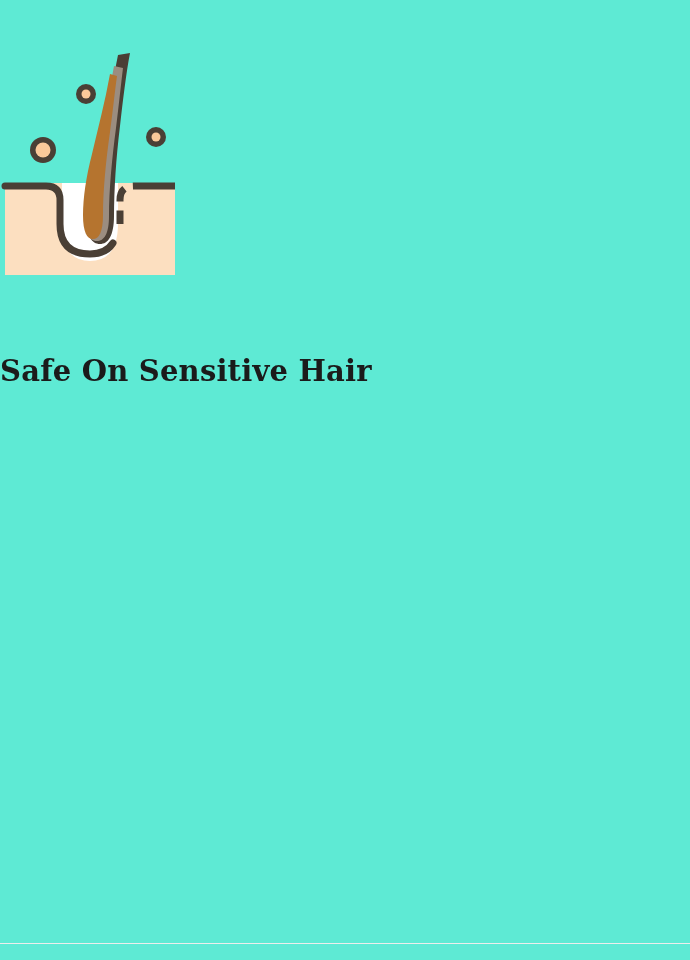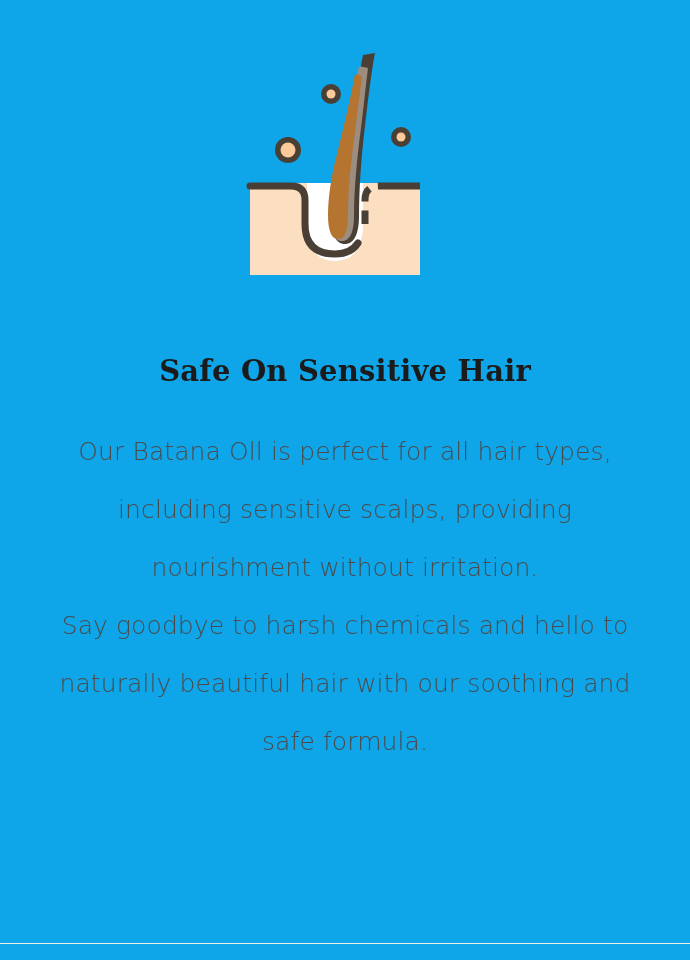--- a/index.html
+++ b/index.html
@@ -12,24 +12,24 @@
     background: #f5f5f4;
     font-family: "Liberation Sans", sans-serif;
     overflow: hidden;
   }
 
   .feature-card {
     position: relative;
     width: 690px;
     height: 960px;
     box-sizing: border-box;
-    background: #0ea5e9;
+    background: #5eead4;
     display: flex;
     flex-direction: column;
-    align-items: center;
+    align-items: flex-start;
   }
 
   .icon-wrap {
     margin-top: 48px;
     width: 200px;
     height: 230px;
     display: flex;
     align-items: flex-start;
     justify-content: center;
   }
@@ -129,20 +129,16 @@
       <circle cx="43" cy="102" r="13" fill="#4a3f35"></circle>
       <circle cx="43" cy="102" r="7.5" fill="#fbc99a"></circle>
 
       <circle cx="156" cy="89" r="10" fill="#4a3f35"></circle>
       <circle cx="156" cy="89" r="4.5" fill="#fbc99a"></circle>
     </svg>
   </div>
 
   <h2 class="feature-title">Safe On Sensitive Hair</h2>
 
-  <div class="feature-body">
-    <span class="para">Our Batana Oll is perfect for all hair types, including sensitive scalps, providing nourishment without irritation.</span>
-    <span class="para">Say goodbye to harsh chemicals and hello to naturally beautiful hair with our soothing and safe formula.</span>
-  </div>
 
   <div class="bottom-divider"></div>
 
 </div>
 
 </body></html>

